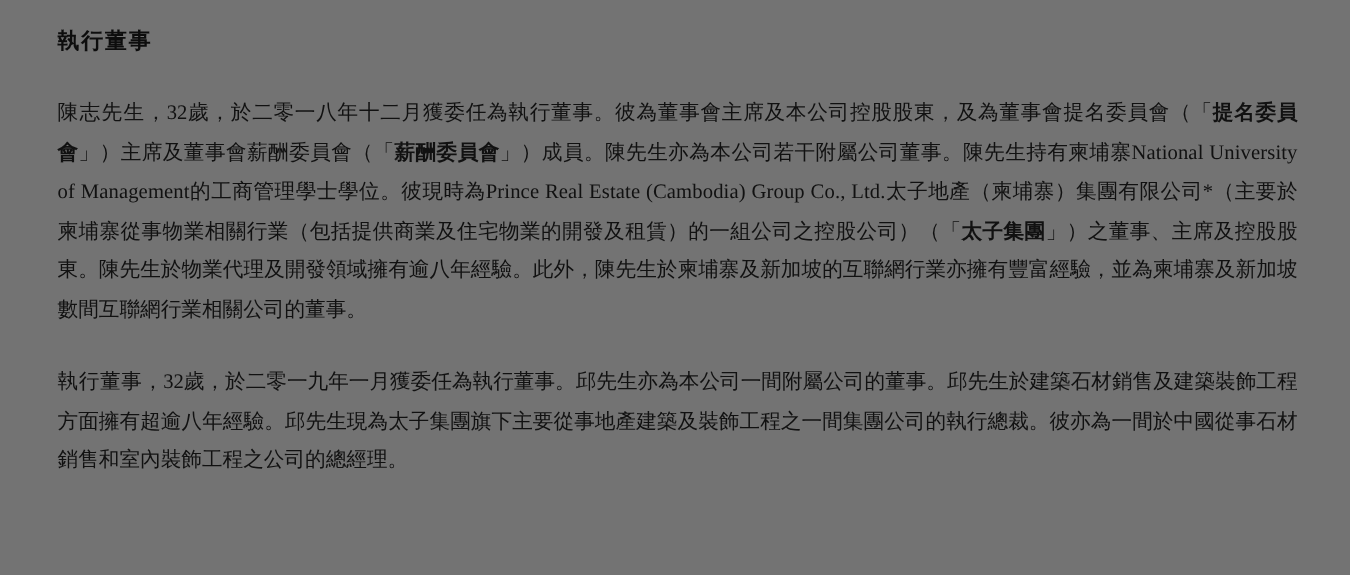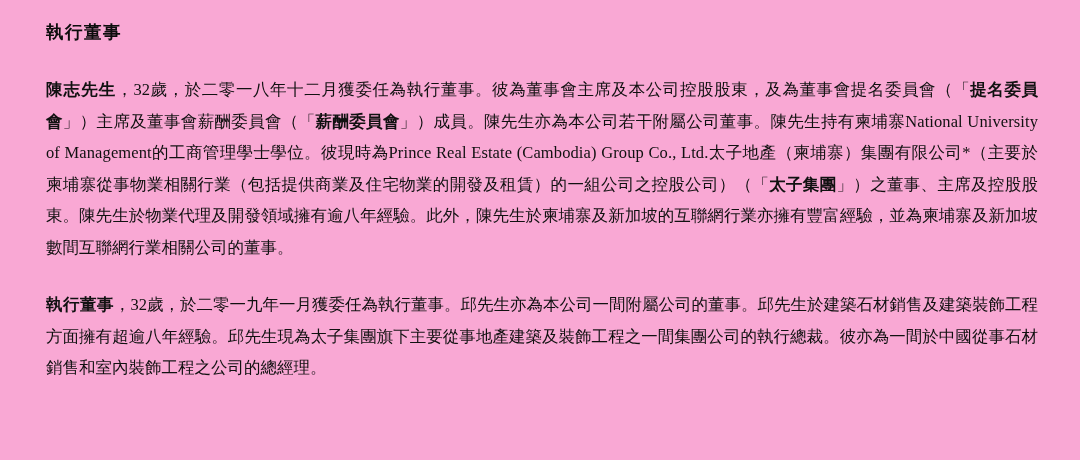--- a/index.html
+++ b/index.html
@@ -13,21 +13,21 @@
     font-family: "Liberation Serif", "DejaVu Serif", serif;
     color: #111111;
     overflow: hidden;
   }
   .page {
     position: relative;
     width: 1080px;
     height: 460px;
     box-sizing: border-box;
     padding: 20px 40px 0 46px;
-    background: #f9a8d4;
+    background: #737373;
   }
   .section-heading {
     font-size: 17.5px;
     font-weight: bold;
     letter-spacing: 1.5px;
     margin: 0 0 30px 0;
     color: #0d0d0d;
   }
   .para {
     font-size: 16.5px;
@@ -35,21 +35,21 @@
     text-align: justify;
     text-justify: inter-ideograph;
     margin: 0 0 26px 0;
     color: #111111;
     width: 992px;
   }
   .para:last-child {
     margin-bottom: 0;
   }
   .name {
-    font-weight: bold;
+    font-weight: normal;
     letter-spacing: 0.5px;
   }
   .bold {
     font-weight: bold;
   }
   .latin {
     font-family: "Liberation Serif", "DejaVu Serif", serif;
     letter-spacing: 0.1px;
   }
 </style>

